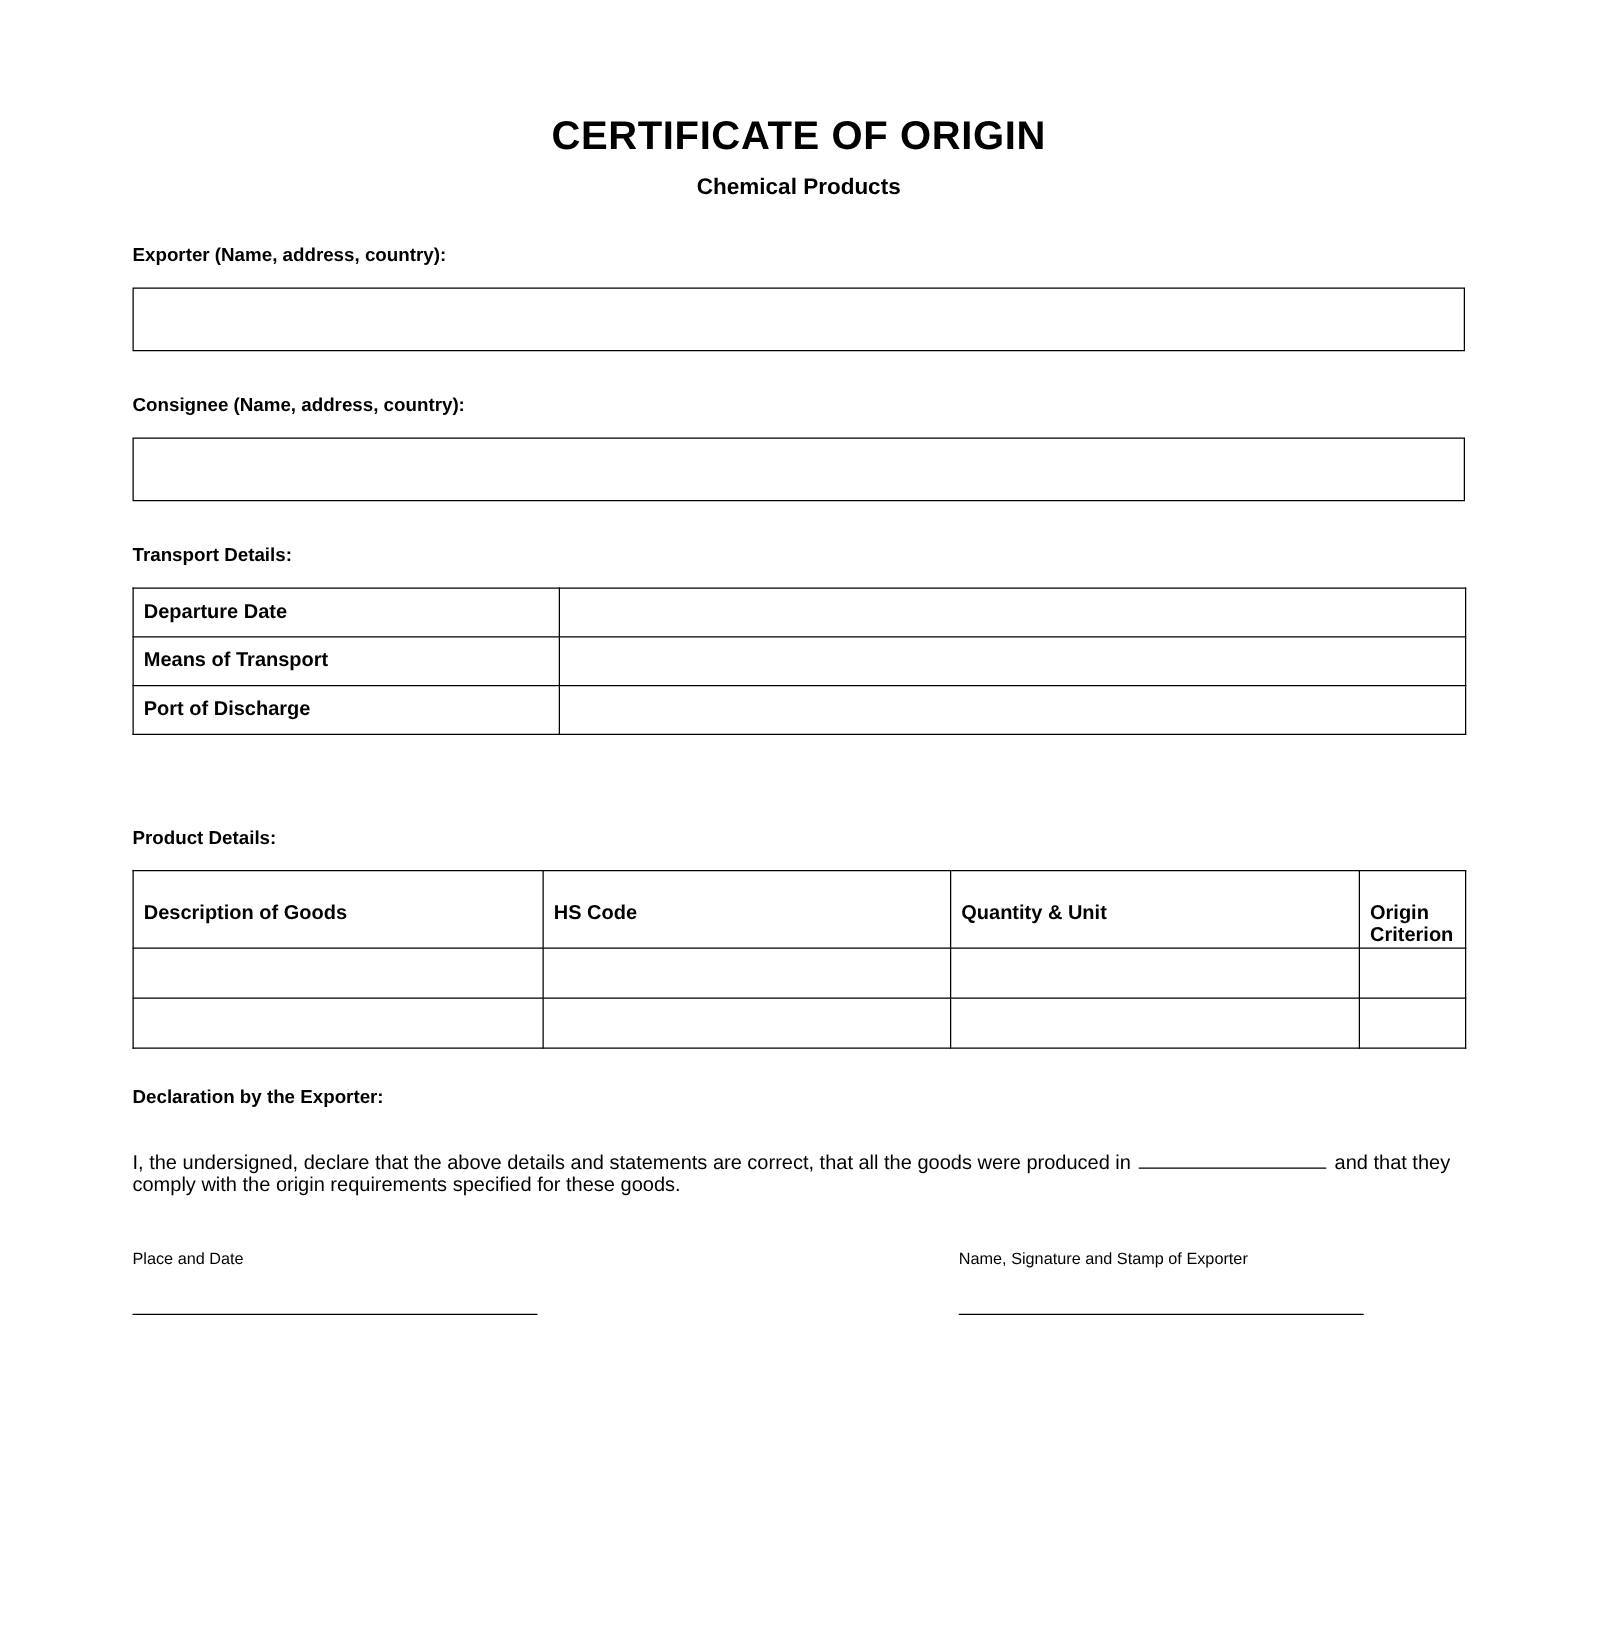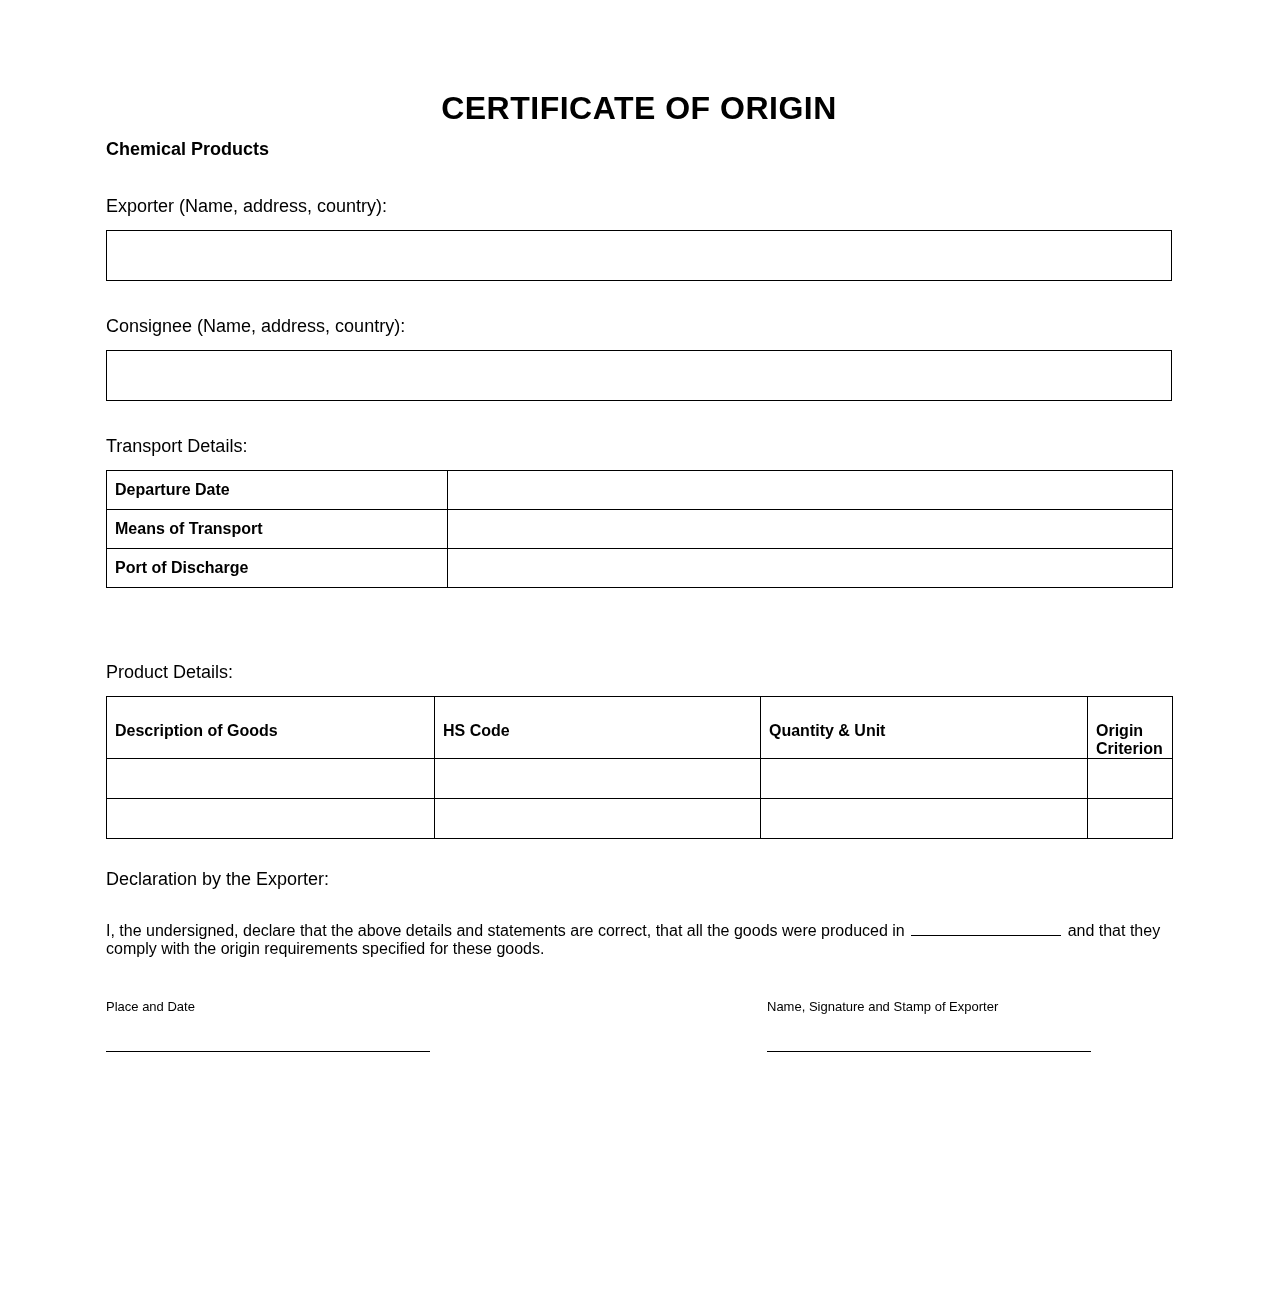--- a/index.html
+++ b/index.html
@@ -29,29 +29,30 @@
       font-size: 32px;
       font-weight: bold;
       letter-spacing: 0.5px;
       margin: 0;
     }
     .subtitle {
       position: absolute;
       top: 139px;
       left: 0;
       width: 1066px;
+      text-align: center;
       font-size: 18px;
       font-weight: bold;
       margin: 0;
     }
     .section-label {
       position: absolute;
       left: 0;
-      font-size: 18px;
-      font-weight: normal;
+      font-size: 15px;
+      font-weight: bold;
       margin: 0;
       white-space: nowrap;
     }
     .textbox {
       position: absolute;
       left: 0;
       width: 1064px;
       height: 49px;
       border: 1px solid #000;
       background: #fff;

